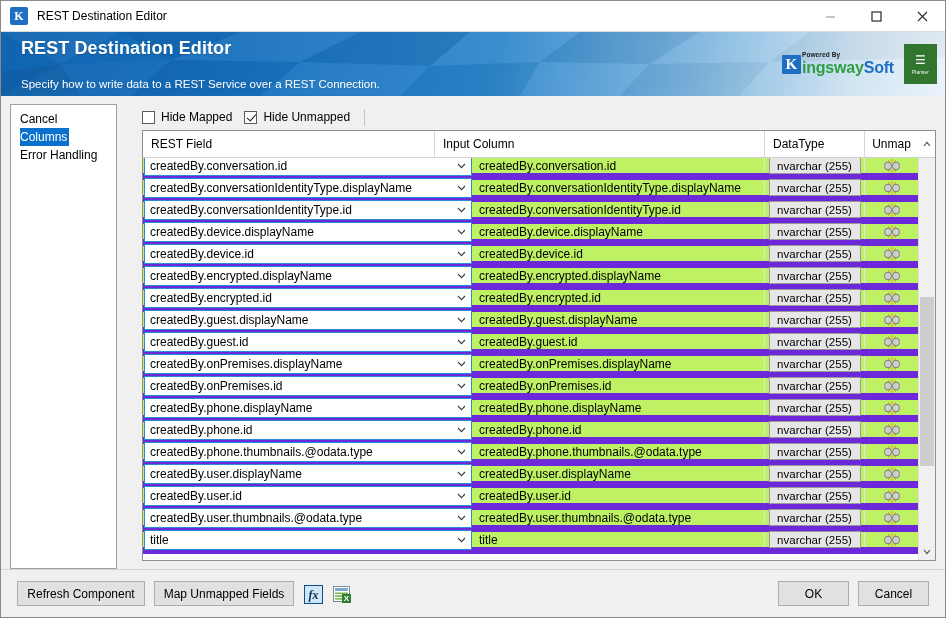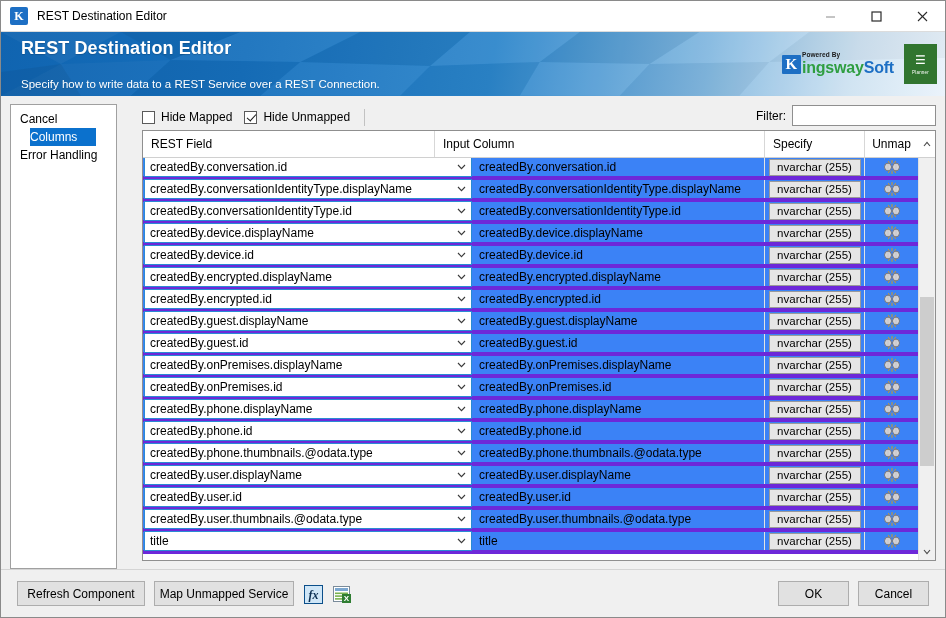--- a/index.html
+++ b/index.html
@@ -146,22 +146,22 @@
     padding: 1px 4px 1px 9px;
     font-size: 12px;
     color: #000000;
     line-height: 16px;
     white-space: nowrap;
   }
   .side-item.selected {
     background: #0b71cd;
     color: #ffffff;
     display: inline-block;
-    padding-right: 19px;
-    margin-left: 19px;
+    padding-right: 2px;
+    margin-left: 9px;
     padding-left: 0;
   }
   .side-item-wrap { padding-left: 0; }
 
   .content {
     flex: 1 1 auto;
     min-width: 0;
     display: flex;
     flex-direction: column;
     padding-left: 25px;
@@ -255,22 +255,22 @@
   }
   .grid-rows {
     flex: 1 1 auto;
     min-width: 0;
     overflow: hidden;
   }
   .row {
     display: flex;
     height: 22px;
     min-height: 22px;
-    border-bottom: 4px solid #6d28d9;
-    background: #3b82f6;
+    border-bottom: 7px solid #6d28d9;
+    background: #bef264;
   }
   .cell { display: flex; align-items: center; font-size: 12px; color: #000; }
   .cell.c1 {
     width: 330px; min-width: 330px;
     padding: 0;
   }
   .combo {
     margin: 1px 1px 1px 1px;
     width: 328px;
     height: 20px;
@@ -458,31 +458,27 @@
       <div class="toolrow">
         <div class="cbox-item">
           <span class="cbox"></span>
           <span class="cbox-label">Hide Mapped</span>
         </div>
         <div class="cbox-item">
           <span class="cbox checked"></span>
           <span class="cbox-label">Hide Unmapped</span>
         </div>
         <div class="tool-sep"></div>
-        <div class="filter-wrap">
-          <span class="filter-label">Filter:</span>
-          <input class="filter-input" type="text" value="" style="">
-        </div>
       </div>
 
       <div class="grid-outer">
         <div class="grid-head">
           <div class="gh c2">REST Field</div>
           <div class="gh c1">Input Column</div>
-          <div class="gh c3">Specify</div>
+          <div class="gh c3">DataType</div>
           <div class="gh c4">Unmap</div>
           <div style="width:17px;min-width:17px;background:#ffffff;display:flex;align-items:center;justify-content:center">
             <svg width="8" height="6" viewBox="0 0 8 6">
                 <path d="M1 5 L4 1.3 L7 5" fill="none" stroke="#4a4a4a" stroke-width="1.1"></path>
               </svg>
           </div>
         </div>
         <div class="grid-body-wrap">
           <div class="grid-rows" id="rows-host">
               <div class="row">
@@ -1073,21 +1069,21 @@
             </div>
           </div>
         </div>
       </div>
 
     </div>
   </div>
 
   <div class="bottombar">
     <div class="btn w1">Refresh Component</div>
-    <div class="btn w2">Map Unmapped Service</div>
+    <div class="btn w2">Map Unmapped Fields</div>
     <div class="icon-btn">
       <svg width="19" height="19" viewBox="0 0 19 19">
         <rect x="0.5" y="0.5" width="18" height="18" fill="#cfe6f7" stroke="#0b4f8a"></rect>
         <text x="9.5" y="14" font-family="Liberation Serif, serif" font-size="12" font-style="italic" font-weight="bold" fill="#0b2f52" text-anchor="middle">fx</text>
       </svg>
     </div>
     <div class="icon-btn">
       <svg width="19" height="19" viewBox="0 0 19 19">
         <rect x="0.5" y="1.5" width="16" height="15" fill="#ffffff" stroke="#7a8b9a"></rect>
         <rect x="2" y="3" width="13" height="3" fill="#7ba7d0"></rect>

